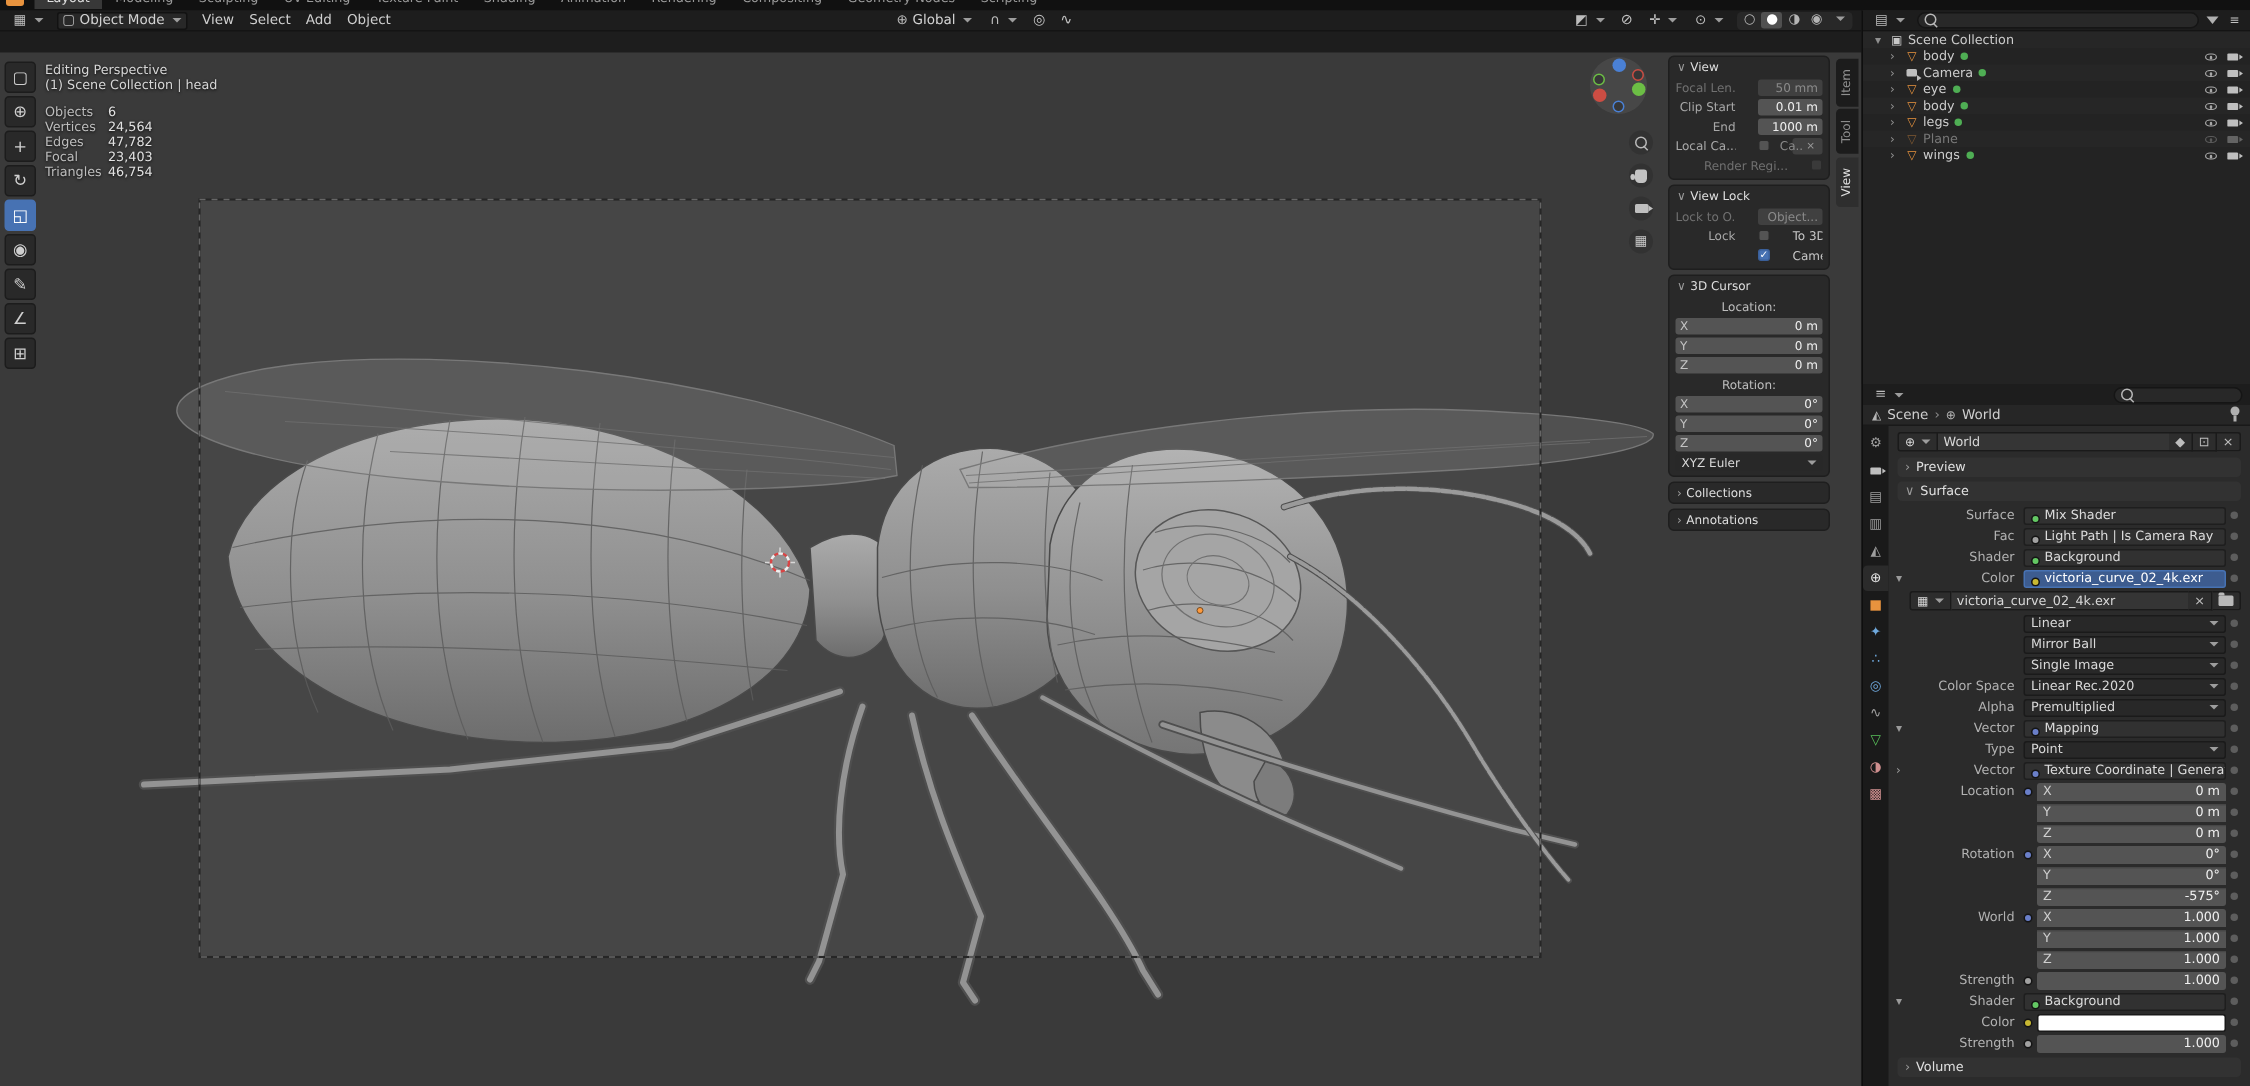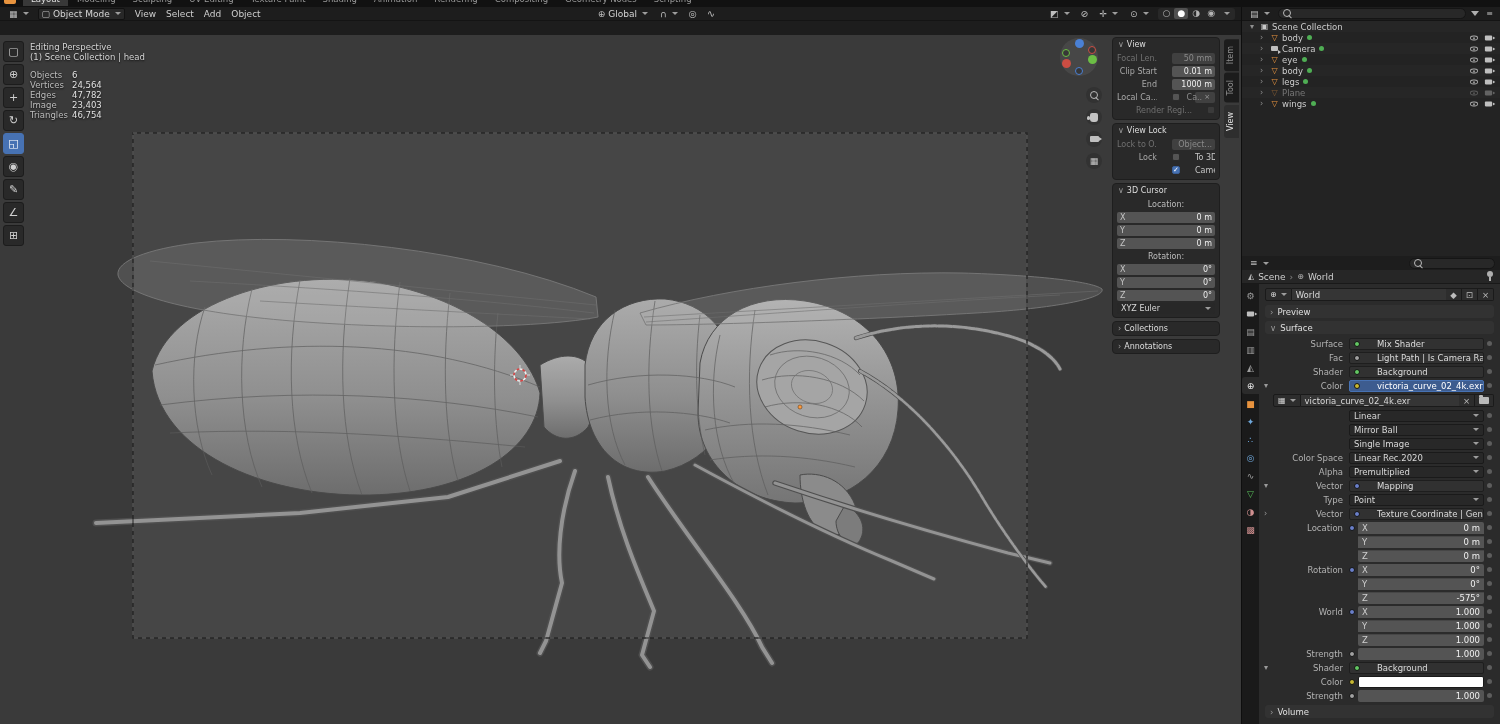--- a/index.html
+++ b/index.html
@@ -142,21 +142,21 @@
 .db .seg{height:13px;background:#2d2d2d;border:1px solid #1a1a1a;display:flex;align-items:center;gap:2px;padding:0 4px;color:#d8d8d8}
 .db .seg.first{border-radius:2px 0 0 2px}
 .db .seg.name{flex:1;background:#353535;border-left:none;border-right:none;white-space:nowrap;overflow:hidden}
 .db .seg.btn{border-left:none;color:#bdbdbd}
 .db .seg.last{border-radius:0 2px 2px 0}
 .phead{height:13px;background:#323232;border-radius:3px;display:flex;align-items:center;gap:4px;padding:0 5px;color:#e0e0e0;margin:3px 0}
 .phead .cv{color:#9a9a9a}
 .pb-row{position:relative;display:grid;grid-template-columns:84px 1fr 10px;align-items:center;height:13px;margin-bottom:1px}
 .pb-lbl{text-align:right;padding-right:6px;color:#b2b2b2;white-space:nowrap;overflow:hidden}
 .fwrap{display:flex;align-items:center;gap:3px;min-width:0}
-.shaderfld{flex:1;height:12px;background:#313131;border:1px solid #1e1e1e;border-radius:2px;display:flex;align-items:center;gap:17px;padding:0 4px;color:#dcdcdc;white-space:nowrap;overflow:hidden;min-width:0}
+.shaderfld{flex:1;height:12px;background:#313131;border:1px solid #1e1e1e;border-radius:2px;display:flex;align-items:flex-end;gap:3px;padding:0 4px;color:#dcdcdc;white-space:nowrap;overflow:hidden;min-width:0}
 .pb-row.sel .shaderfld{background:#3d5c8f;border-color:#4772b3;color:#fff}
 .dropfld{flex:1;height:12px;background:#282828;border:1px solid #1a1a1a;border-radius:2px;display:flex;align-items:center;justify-content:space-between;padding:0 4px;color:#d9d9d9;white-space:nowrap;overflow:hidden;min-width:0}
 .numfld{flex:1;height:12px;background:#545454;border-radius:2px;display:flex;align-items:center;padding:0 4px;color:#f0f0f0;min-width:0}
 .numfld .ax{color:#cfcfcf}
 .numfld .val{margin-left:auto}
 .numfld.top{border-radius:2px 2px 0 0}
 .numfld.mid{border-radius:0;border-top:1px solid #464646}
 .numfld.bot{border-radius:0 0 2px 2px;border-top:1px solid #464646}
 .swatch{flex:1;height:12px;background:#fff;border-radius:2px;border:1px solid #1a1a1a}
 .rdot{width:5px;height:5px;border-radius:50%;background:#5d5d5d;justify-self:center}
@@ -374,21 +374,21 @@
             <span class="slbl">Vertices</span>
             <span class="sval">24,564</span>
           </div>
 
           <div class="srow">
             <span class="slbl">Edges</span>
             <span class="sval">47,782</span>
           </div>
 
           <div class="srow">
-            <span class="slbl">Image</span>
+            <span class="slbl">Focal</span>
             <span class="sval">23,403</span>
           </div>
 
           <div class="srow">
             <span class="slbl">Triangles</span>
             <span class="sval">46,754</span>
           </div>
         </div>
     </div>
 

